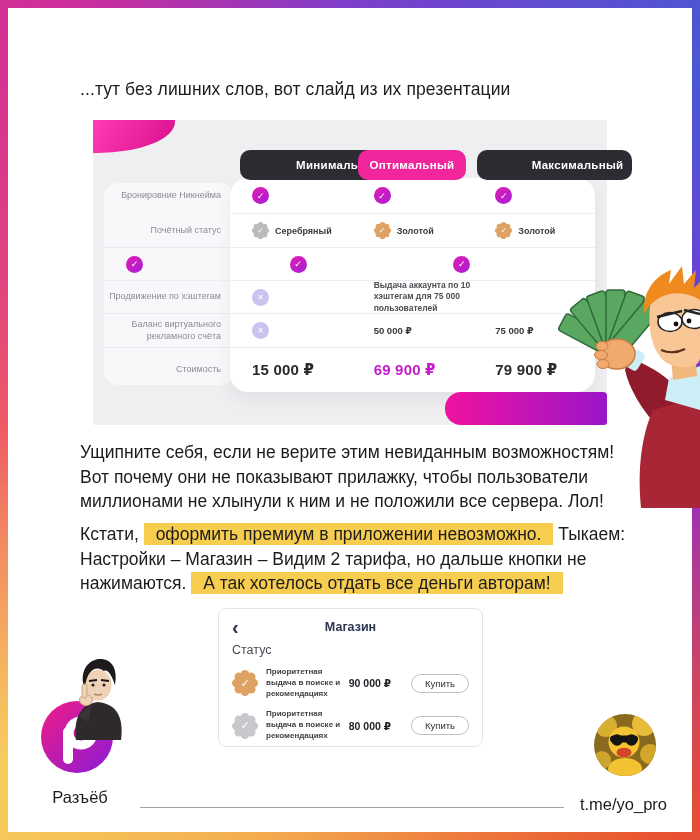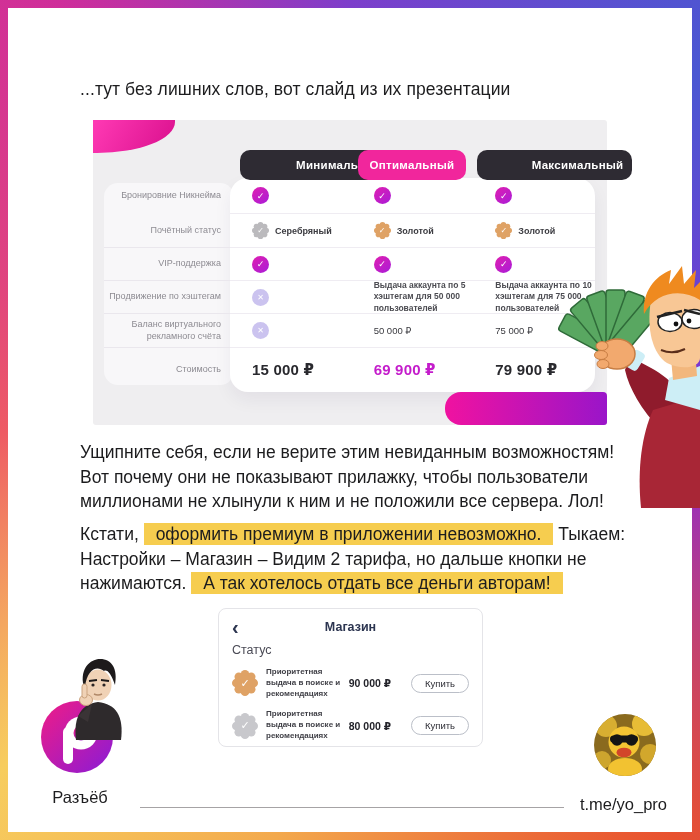--- a/index.html
+++ b/index.html
@@ -40,21 +40,21 @@
   .cell{width:33.33%;display:flex;align-items:center;padding-left:22px;box-sizing:border-box;gap:6px;}
   .ic{width:17px;height:17px;border-radius:50%;display:flex;align-items:center;justify-content:center;
       color:#fff;font-size:9px;font-weight:bold;flex:0 0 auto;}
   .ic.check{background:linear-gradient(140deg,#e01fb0,#a81cd9);}
   .ic.cross{background:#cbc3ef;font-size:8px;}
   .badge{width:17px;height:17px;flex:0 0 auto;position:relative;}
   .badge .glyph{position:absolute;left:0;top:0;width:17px;height:17px;display:flex;align-items:center;
       justify-content:center;color:#fff;font-size:8px;font-weight:bold;}
   .badge-label{font-size:9px;font-weight:bold;color:#3c3c41;}
   .cell-text{font-size:8.5px;font-weight:600;color:#4c4c52;line-height:1.3;width:102px;}
-  .cell-money{font-size:9.5px;font-weight:normal;color:#39393e;}
+  .cell-money{font-size:9.5px;font-weight:bold;color:#39393e;}
   .price{font-size:15px;font-weight:bold;color:#29292e;letter-spacing:.2px;}
   .price.accent{color:#c41ccb;}
   .bar{left:352px;top:272px;width:162px;height:33px;z-index:2;
        background:linear-gradient(90deg,#f012a0,#9a15c9);border-radius:16px 4px 3px 16px;}
   
   .para{left:80px;width:560px;font-size:17.5px;color:#1c1c1e;line-height:24.5px;}
   .p1{top:440px;}
   .p2{top:522px;}
   .hl{background:#f6cd4f;padding:1px 12px;}
   
@@ -177,42 +177,38 @@
                   </g>
                 </svg>
               <span class="glyph">✓</span>
             </span>
             <span class="badge-label">Золотой</span>
           </div>
         </div>
       </div>
 
       <div class="t-row">
-        <div class="t-label">VIP-поддержка</div>
         <div class="t-cells">
           <div class="cell">
               <span class="ic check">✓</span>
             </div>
           <div class="cell">
               <span class="ic check">✓</span>
             </div>
           <div class="cell">
               <span class="ic check">✓</span>
             </div>
         </div>
       </div>
 
       <div class="t-row">
         <div class="t-label">Продвижение по хэштегам</div>
         <div class="t-cells">
           <div class="cell">
               <span class="ic cross">✕</span>
-            </div>
-          <div class="cell">
-              <span class="cell-text">Выдача аккаунта по 5 хэштегам для 50 000 пользователей</span>
             </div>
           <div class="cell">
               <span class="cell-text">Выдача аккаунта по 10 хэштегам для 75 000 пользователей</span>
             </div>
         </div>
       </div>
 
       <div class="t-row">
         <div class="t-label">Баланс виртуального рекламного счёта</div>
         <div class="t-cells">

